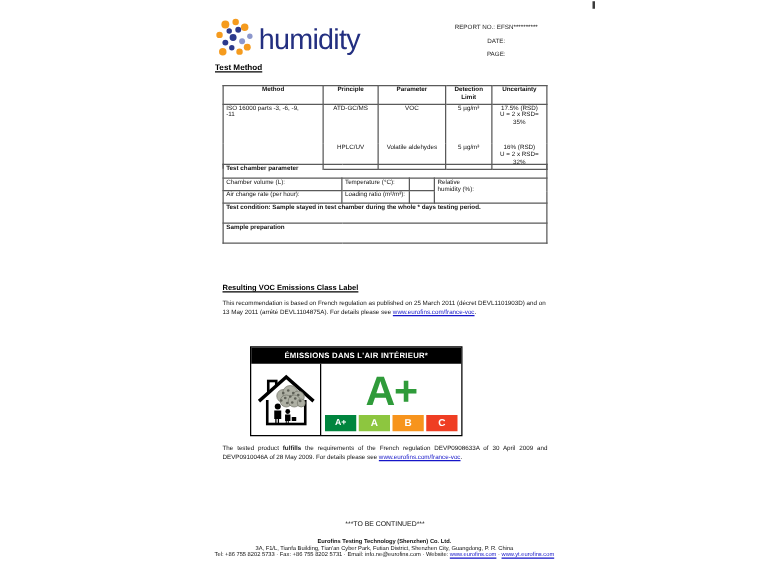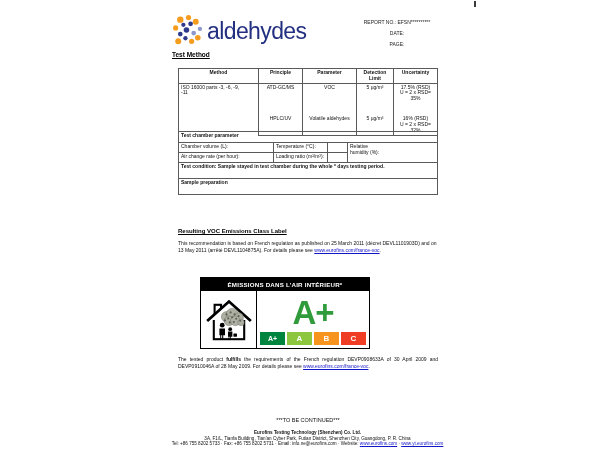--- a/index.html
+++ b/index.html
@@ -81,21 +81,21 @@
     <circle cx="12" cy="11" r="2.1" fill="#2d3a8c"></circle>
     <circle cx="19" cy="10" r="2.3" fill="#2d3a8c"></circle>
     <circle cx="9" cy="20" r="2.3" fill="#2d3a8c"></circle>
     <circle cx="15" cy="16" r="2.7" fill="#2d3a8c"></circle>
     <circle cx="22" cy="19" r="2.3" fill="#8c97cc"></circle>
     <circle cx="7" cy="27" r="2.9" fill="#f59b1e"></circle>
     <circle cx="14" cy="24" r="2.1" fill="#2d3a8c"></circle>
     <circle cx="20" cy="27" r="2.5" fill="#f59b1e"></circle>
     <circle cx="26" cy="23.5" r="2.7" fill="#f59b1e"></circle>
   </svg>
-  <span class="logo-text">aldehydes</span>
+  <span class="logo-text">humidity</span>
 </div>
 
 <div class="report-block">
   <div>REPORT NO.: EFSN**********</div>
   <div>DATE:</div>
   <div>PAGE:</div>
 </div>
 
 <div class="section-title tm-title">Test Method</div>
 

